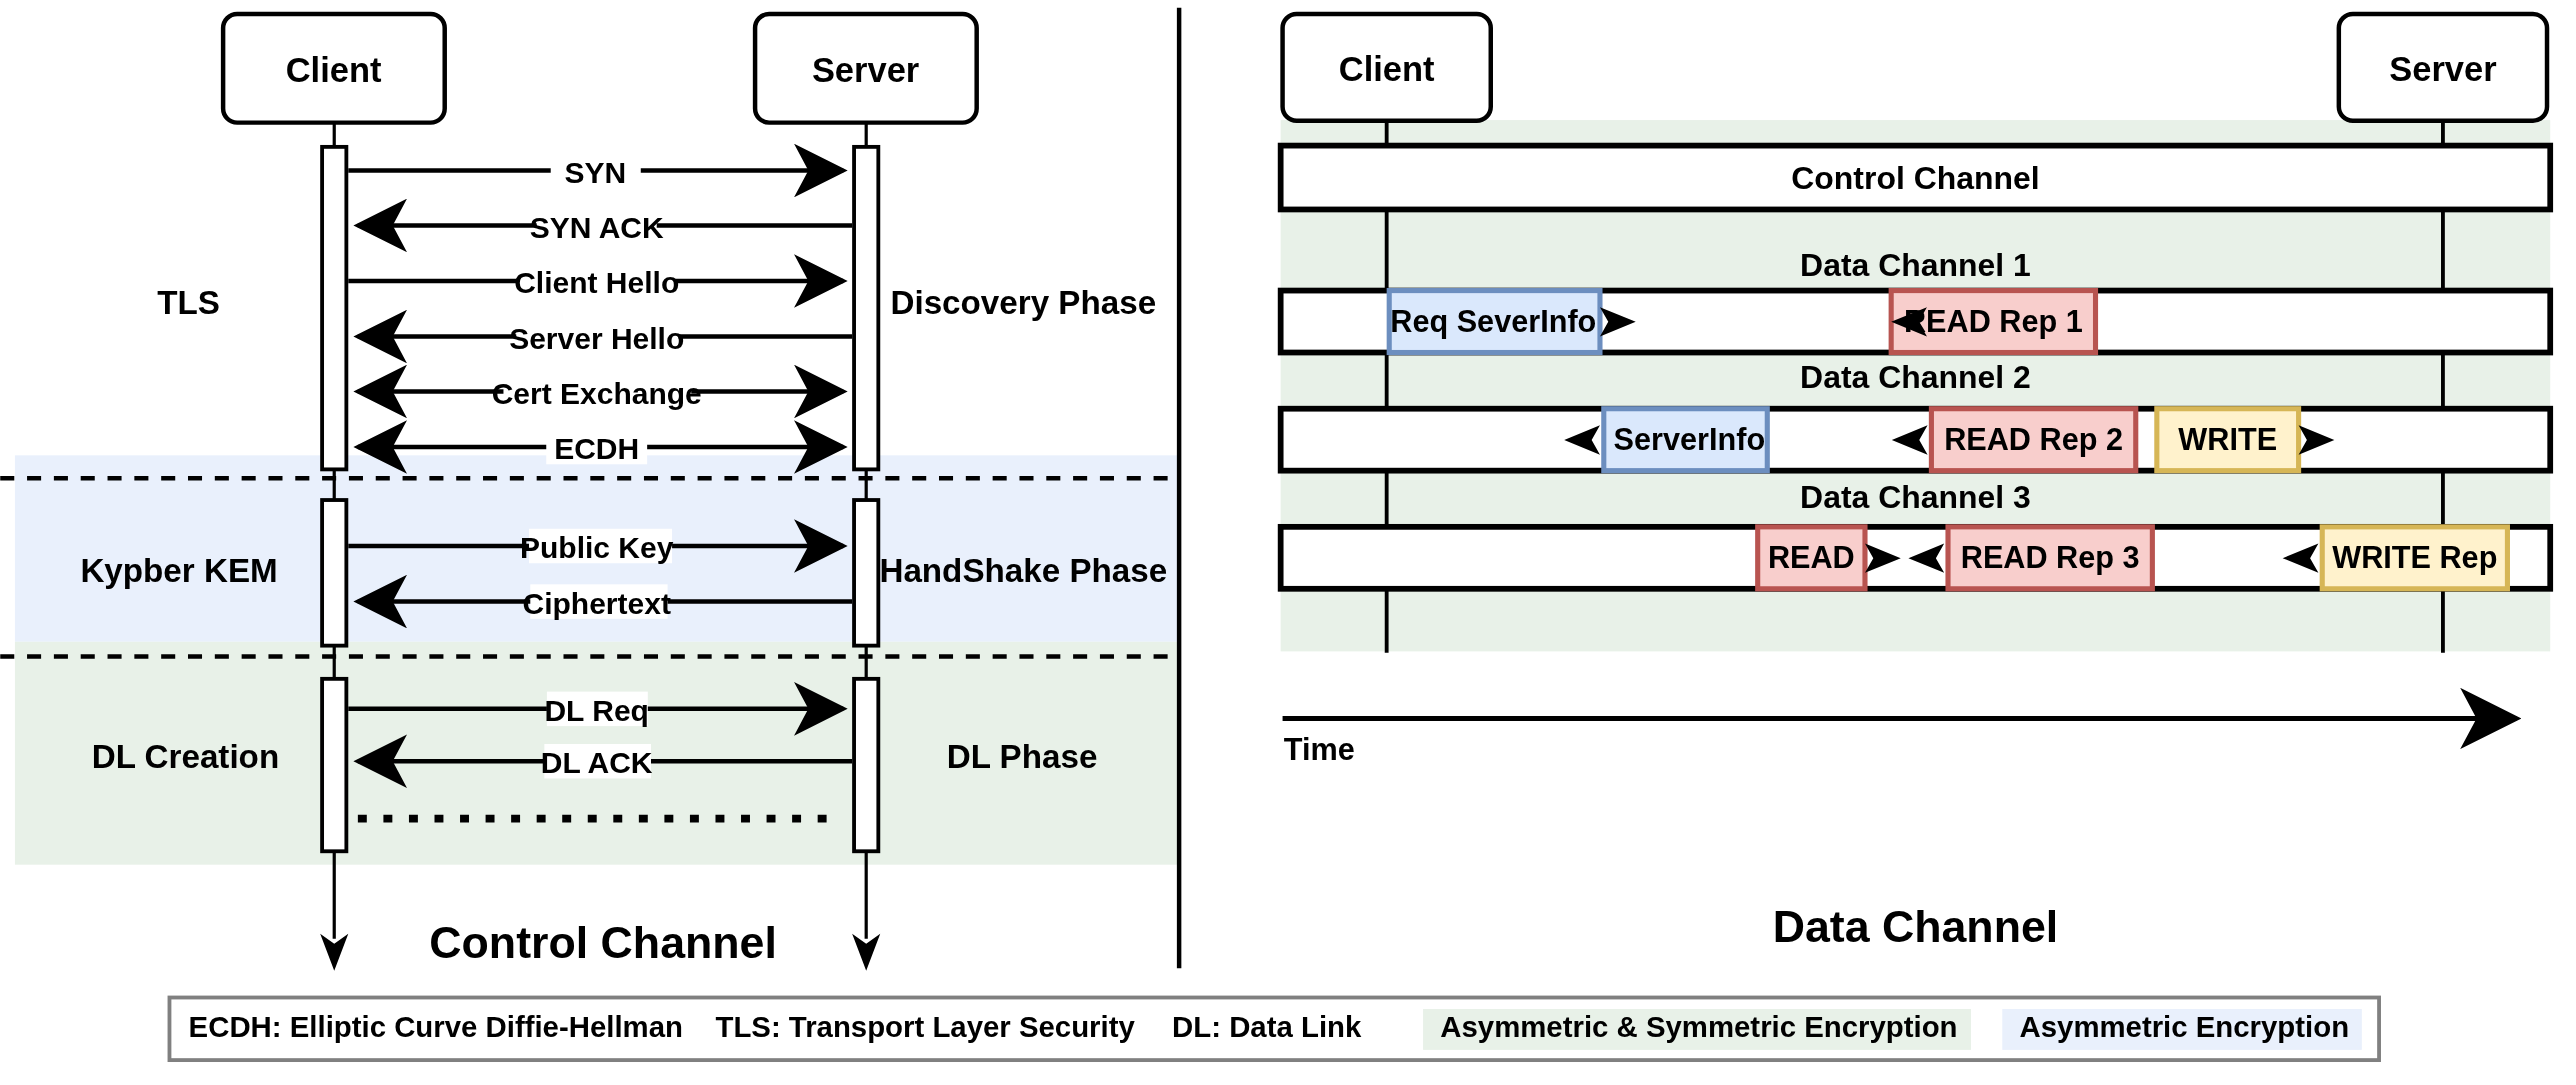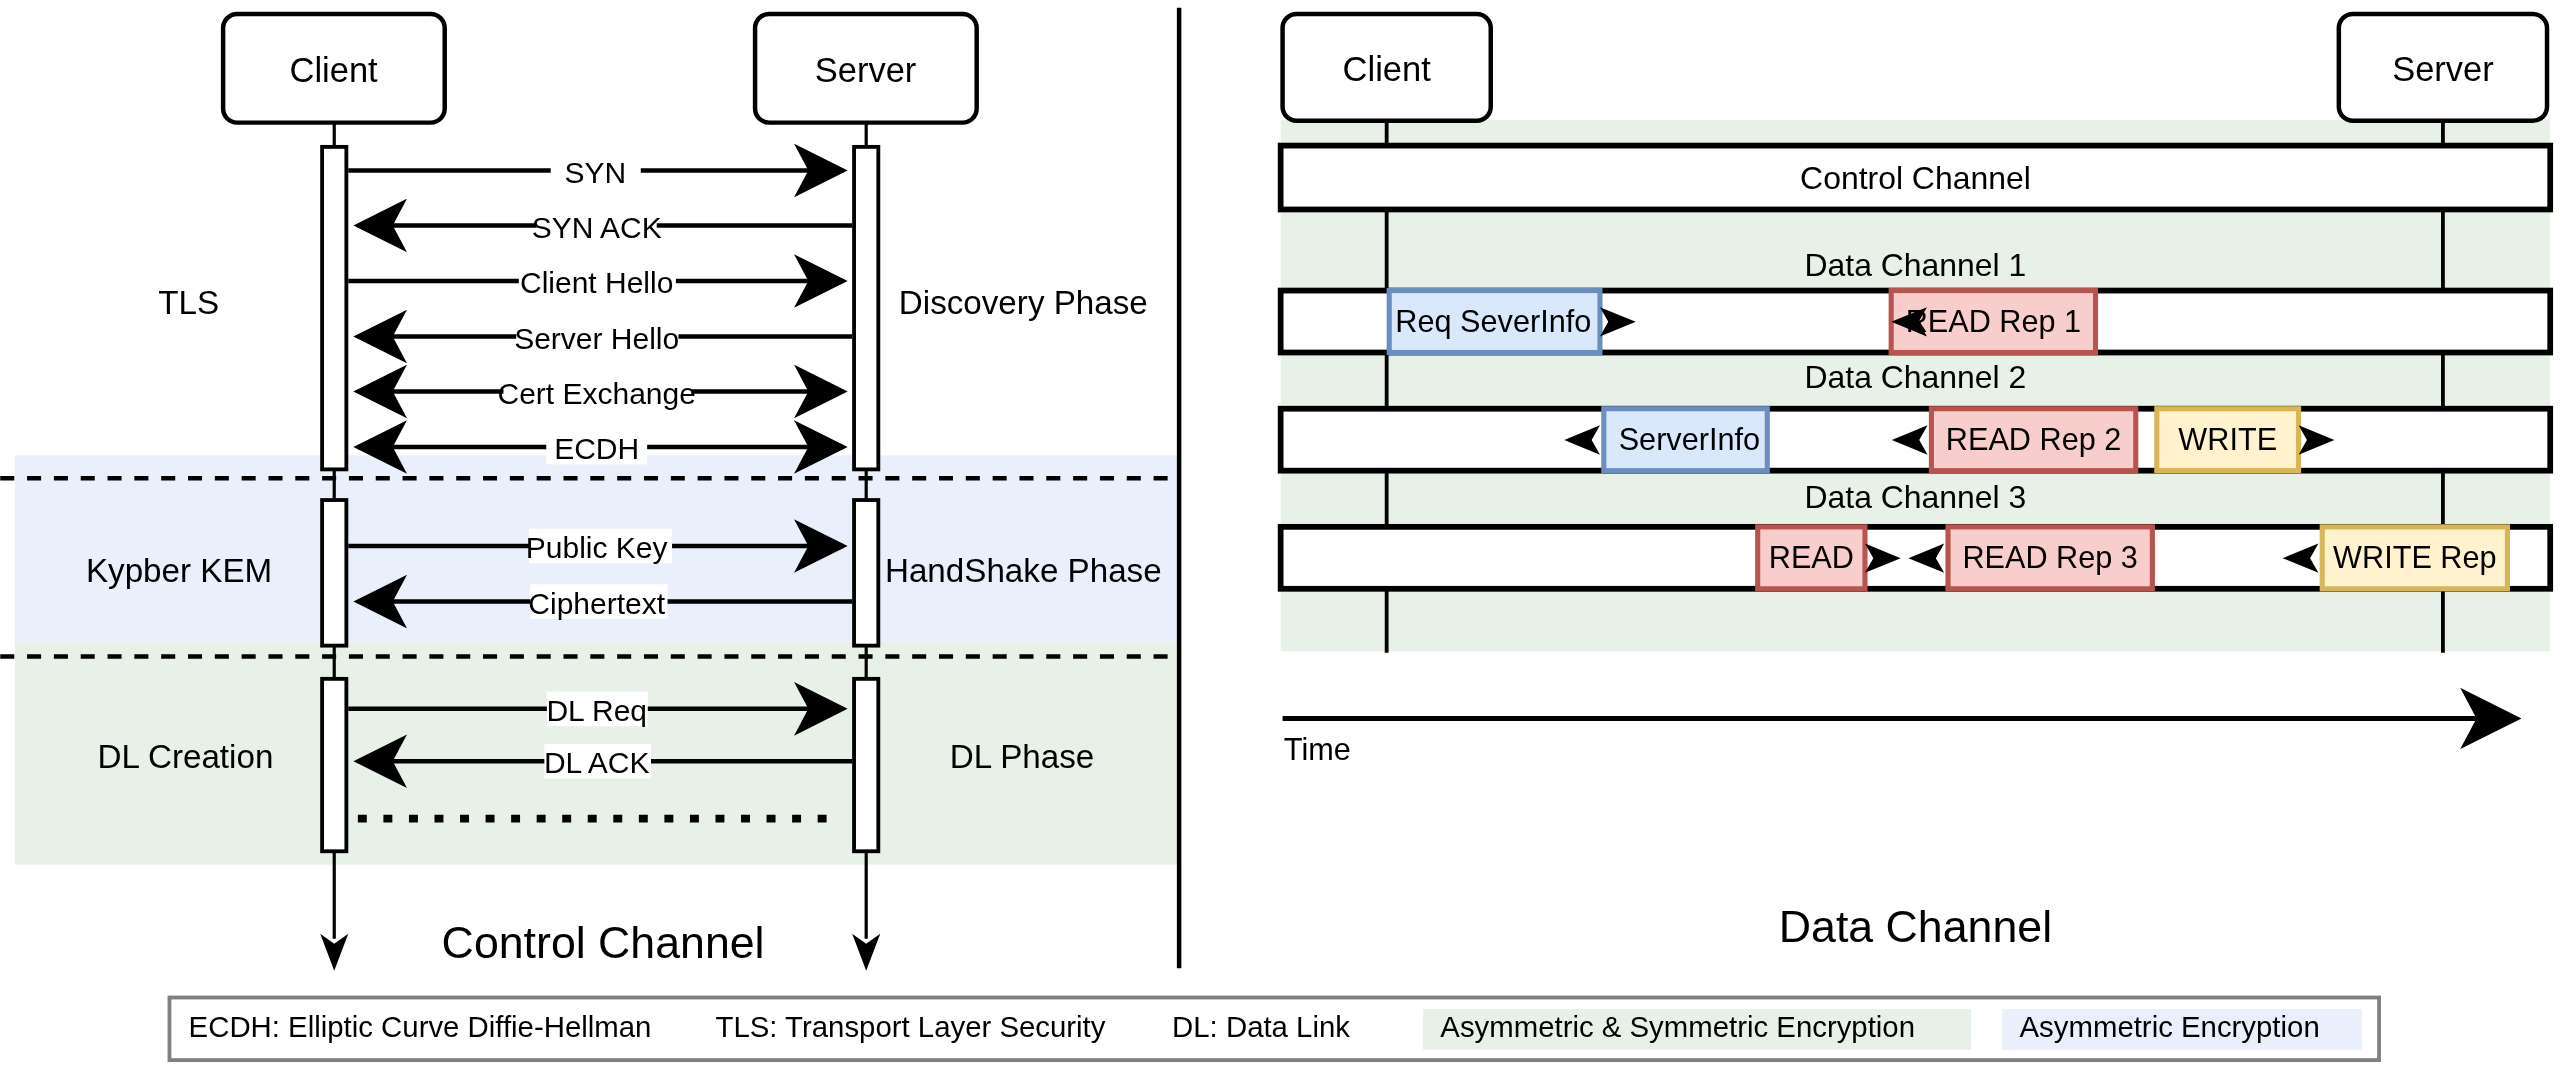--- a/index.html
+++ b/index.html
@@ -1,17 +1,17 @@
 <!DOCTYPE html>
 <html style="font-size:10.2px"><head>
 <meta charset="utf-8">
 <style>
   html,body{margin:0;padding:0;background:#ffffff;}
   body{width:2576px;height:1085px;overflow:hidden;font-family:"Liberation Sans",sans-serif;}
-  #root{position:relative;width:2576px;height:935px;}
+  #root{position:relative;width:2576px;height:935px;font-weight:bold;}
   svg{display:block;}
   text{font-family:"Liberation Sans",sans-serif;fill:#000;}
 </style>
 </head>
 <body>
 
 <div id="root">
 <svg width="2576" height="1085" viewBox="0 0 4033 1699" xmlns="http://www.w3.org/2000/svg">
   <defs>
     <marker id="ah" viewBox="0 0 12 12" refX="11" refY="6" markerWidth="12" markerHeight="12" orient="auto-start-reverse">

